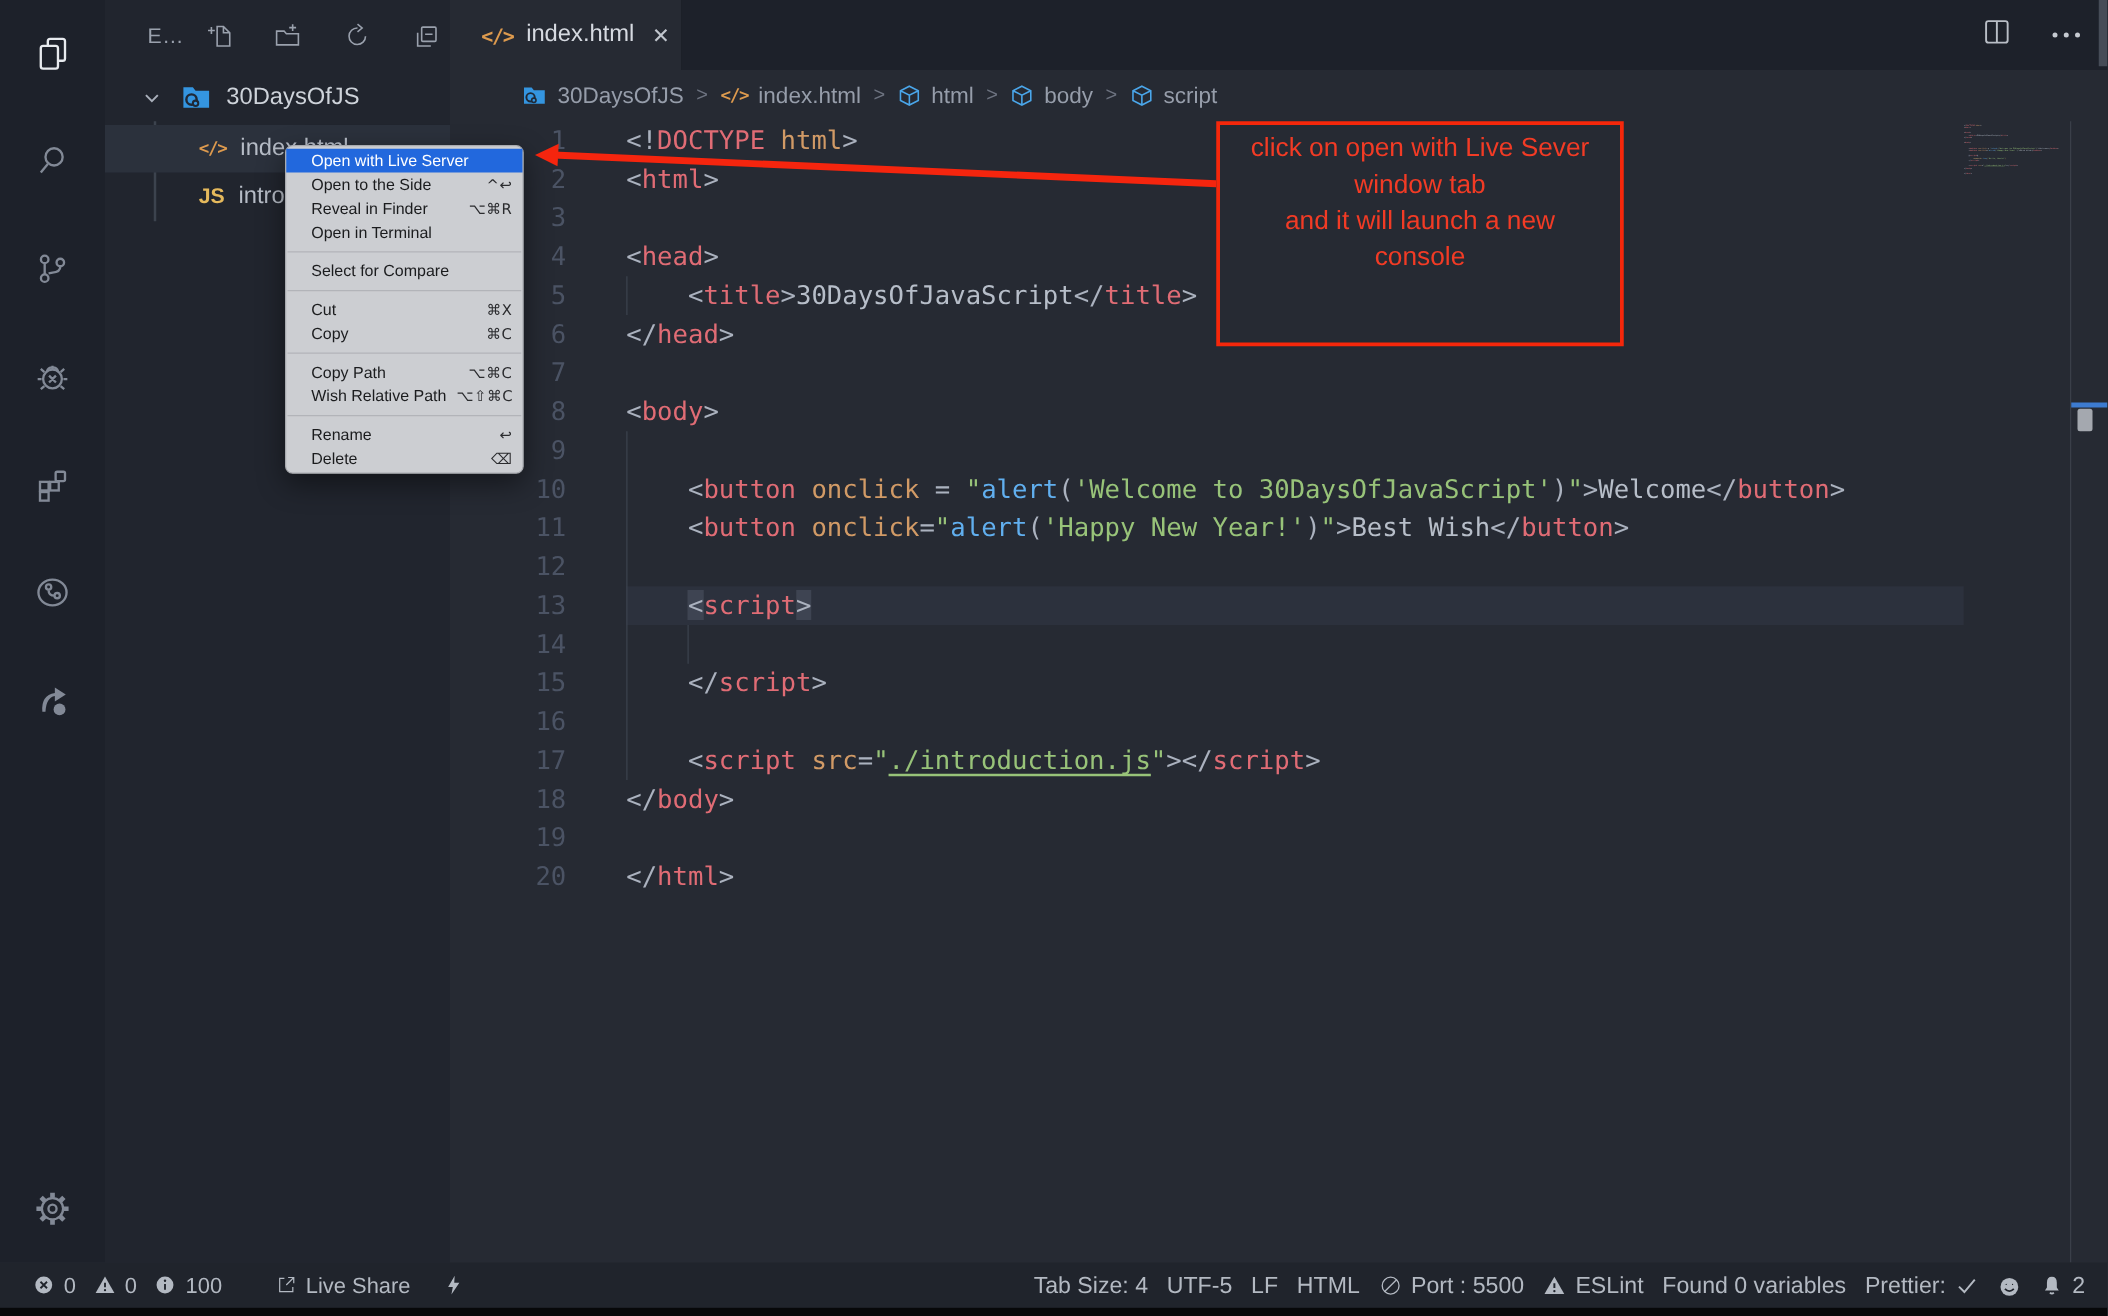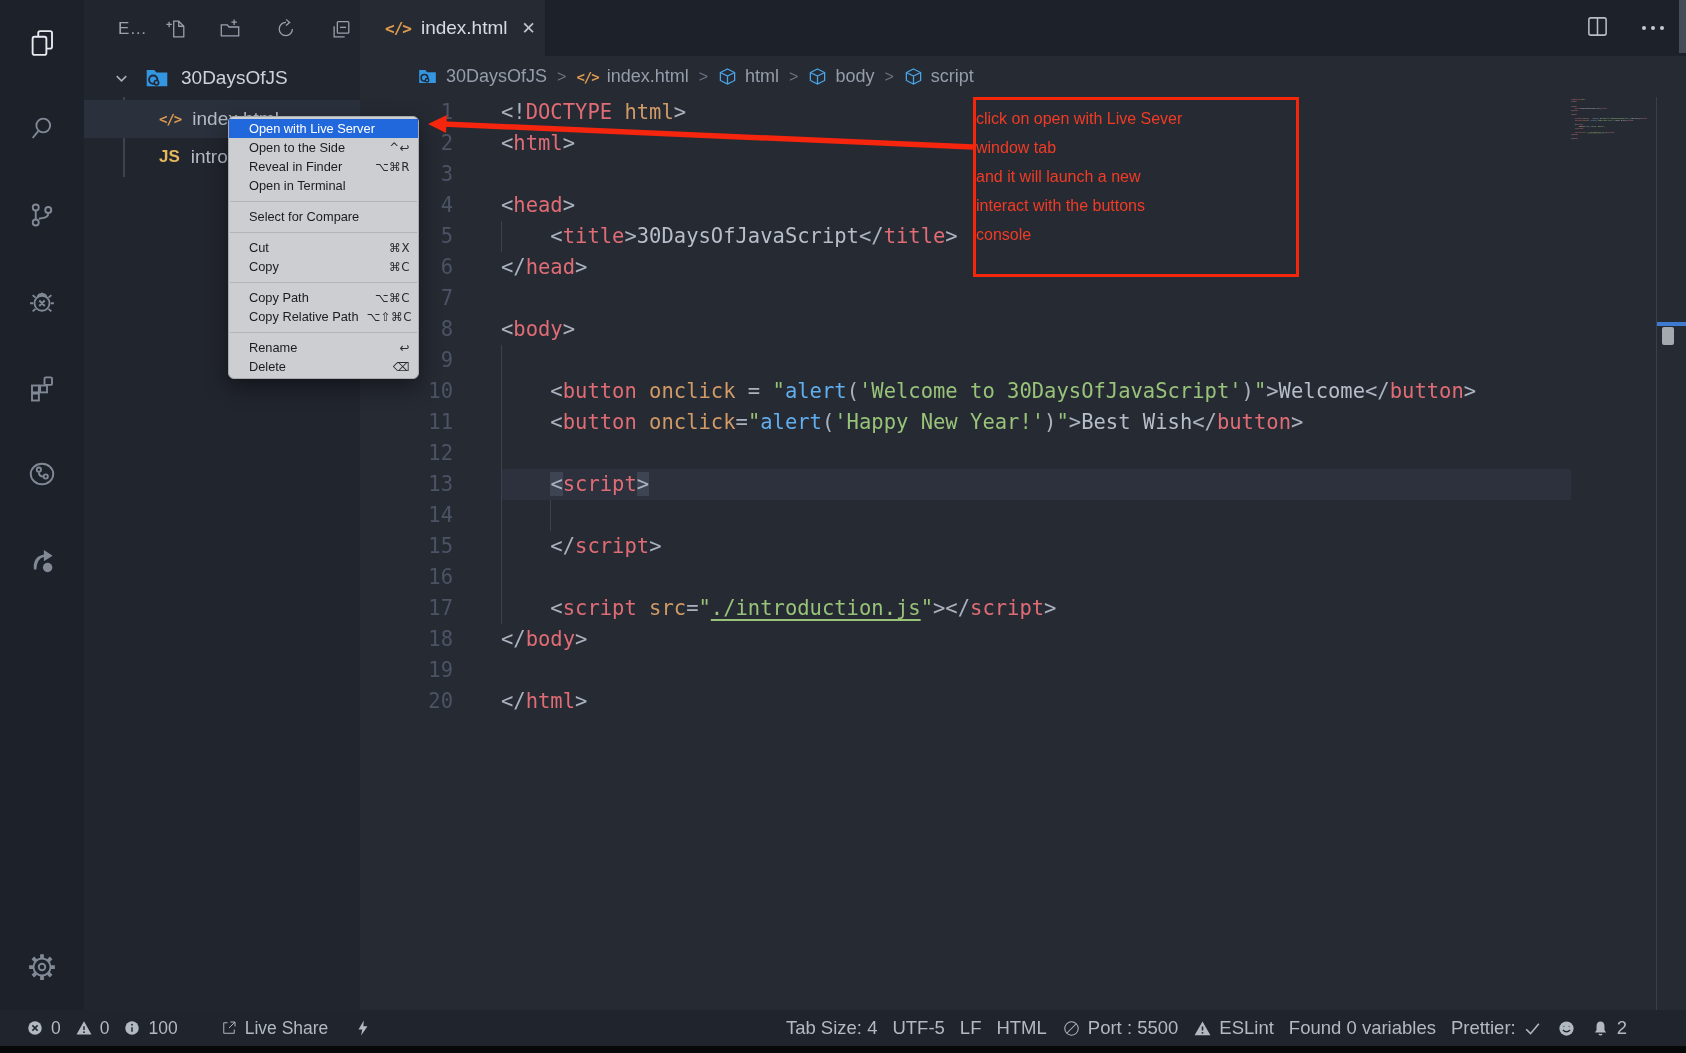--- a/index.html
+++ b/index.html
@@ -65,21 +65,21 @@
 
   
   #ctxmenu { left:228px; top:116px; width:191px; background:#ccced2; border:1px solid #a8aaaf; border-radius:6px; box-shadow:0 8px 22px rgba(0,0,0,.45); z-index:50; padding:2px 0; }
   .mi { height:19px; display:flex; align-items:center; justify-content:space-between; padding:0 8px 0 20px; font-size:12.8px; color:#1b1c1e; white-space:nowrap; }
   .mi .sc { font-family:"DejaVu Sans",sans-serif; font-size:11.8px; color:#2a2b2e; letter-spacing:.5px; margin-left:8px; }
   .mi.sel { background:#2268dd; color:#fff; }
   .msep { height:1px; background:#b2b4b9; margin:5.5px 1px; }
 
   
   #annotation { left:973px; top:97px; width:326px; height:180px; border:3px solid #f5270b; z-index:30; padding-top:4px; }
-  .ann-line { color:#f23b25; font-size:16px; line-height:29px; }
+  .ann-line { text-align:center; color:#f23b25; font-size:21px; line-height:29px; }
   #arrow-svg { position:absolute; left:0; top:0; width:1686px; height:1053px; z-index:55; pointer-events:none; }
 
   
   #statusbar { left:0; top:1010px; width:1686px; height:36px; background:#20242c; color:#b3b9c2; font-size:17.5px; display:flex; align-items:center; justify-content:space-between; z-index:6; }
   .sb-group { display:flex; align-items:center; }
   #sb-right { font-size:18.5px; }
   .sb-item { display:flex; align-items:center; gap:7px; white-space:nowrap; }
   .sb-item svg { width:18px; height:18px; stroke:#b3b9c2; fill:none; stroke-width:1.3; }
   #sb-right .sb-item svg { width:19px; height:19px; }
   #bottomstrip { left:0; top:1046px; width:1686px; height:7px; background:#07080a; }
@@ -353,39 +353,38 @@
       <div class="mi">
         <span>Copy</span>
         <span class="sc">⌘C</span>
       </div>
       <div class="msep"></div>
       <div class="mi">
         <span>Copy Path</span>
         <span class="sc">⌥⌘C</span>
       </div>
       <div class="mi">
-        <span>Copy Relative Path</span>
+        <span>Wish Relative Path</span>
         <span class="sc">⌥⇧⌘C</span>
       </div>
       <div class="msep"></div>
       <div class="mi">
         <span>Rename</span>
         <span class="sc">↩</span>
       </div>
       <div class="mi">
         <span>Delete</span>
         <span class="sc">⌫</span>
       </div>
     </div>
 
   <div id="annotation" class="abs">
       <div class="ann-line">click on open with Live Sever</div>
       <div class="ann-line">window tab</div>
       <div class="ann-line">and it will launch a new</div>
-      <div class="ann-line">interact with the buttons</div>
       <div class="ann-line">console</div>
     </div>
 
   <svg id="arrow-svg">
     <line x1="443" y1="124" x2="973" y2="147" stroke="#f5250e" stroke-width="5.5"></line>
     <polygon points="428,124 447,115 446,133" fill="#f5250e"></polygon>
   </svg>
 
   <div id="statusbar" class="abs">
     <div class="sb-group" id="sb-left" style="padding-left:26px;">
@@ -428,21 +427,21 @@
           <span>Live Share</span>
         </div>
         <div class="sb-item" style="margin-left: 26px;">
           <span style="display:flex">
             <svg viewBox="0 0 24 24">
               <path d="M13 2 L6 14 L11 14 L9.5 22 L18 9.5 L12.5 9.5 Z" fill="#b3b9c2" stroke="none"></path>
             </svg>
           </span>
         </div>
       </div>
-    <div class="sb-group" id="sb-right" style="padding-right:59px; gap:15px;">
+    <div class="sb-group" id="sb-right" style="padding-right:18px; gap:15px;align-items:flex-end;">
         <div class="sb-item">
           <span>Tab Size: 4</span>
         </div>
         <div class="sb-item">
           <span>UTF-5</span>
         </div>
         <div class="sb-item">
           <span>LF</span>
         </div>
         <div class="sb-item">

